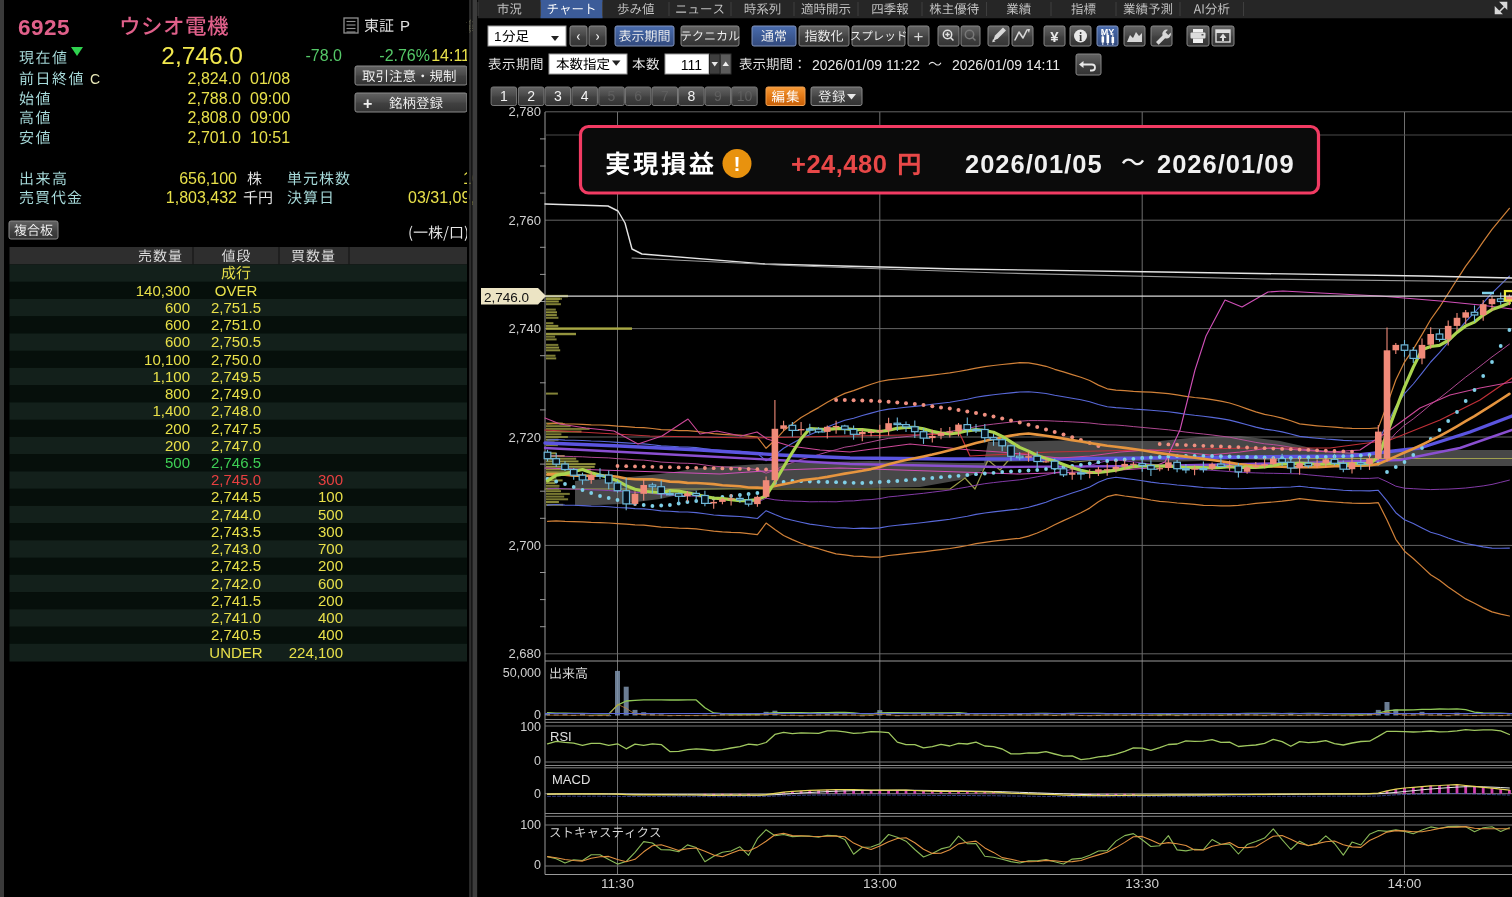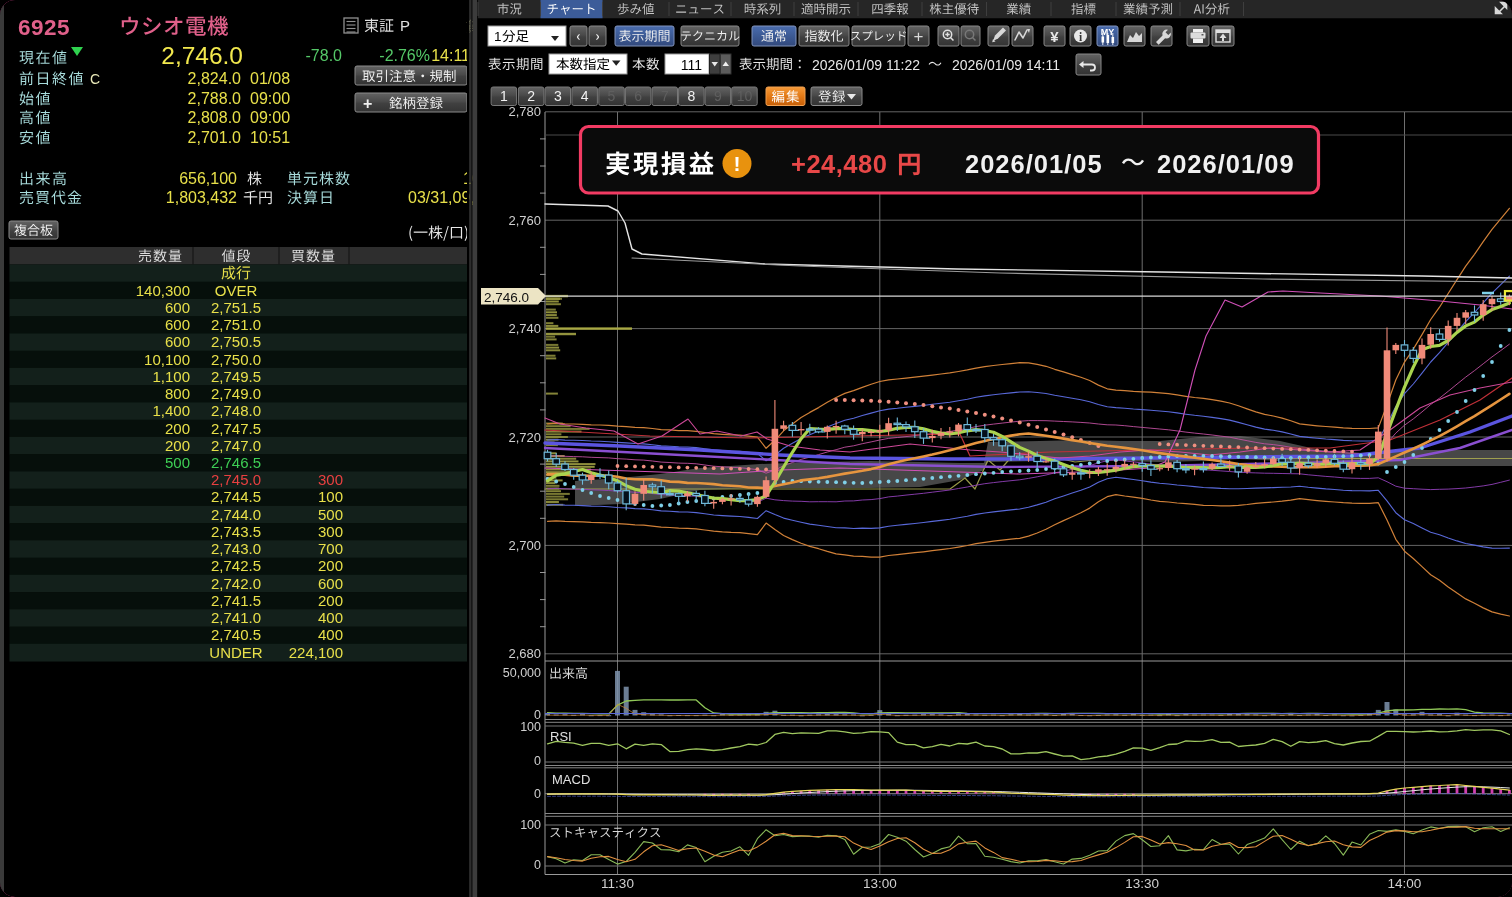--- a/index.html
+++ b/index.html
@@ -1,14 +1,14 @@
 <!DOCTYPE html>
 <html><head><meta charset="utf-8"><title>chart</title>
 <style>html,body{margin:0;padding:0;background:#000;}
-#root{position:relative;width:1512px;height:897px;overflow:hidden;background:#ec4899;border-radius:15px;}</style>
+#root{position:relative;width:1512px;height:897px;overflow:hidden;background:#ec4899;}</style>
 </head><body>
 <div id="root">
 <svg width="1512" height="897" viewBox="0 0 1512 897">
       <defs>
 <linearGradient id="gbtn" x1="0" y1="0" x2="0" y2="1">
 <stop offset="0" stop-color="#636363"></stop>
           <stop offset="0.45" stop-color="#4a4a4a"></stop>
 <stop offset="0.55" stop-color="#404040"></stop>
           <stop offset="1" stop-color="#333333"></stop>
         </linearGradient>

